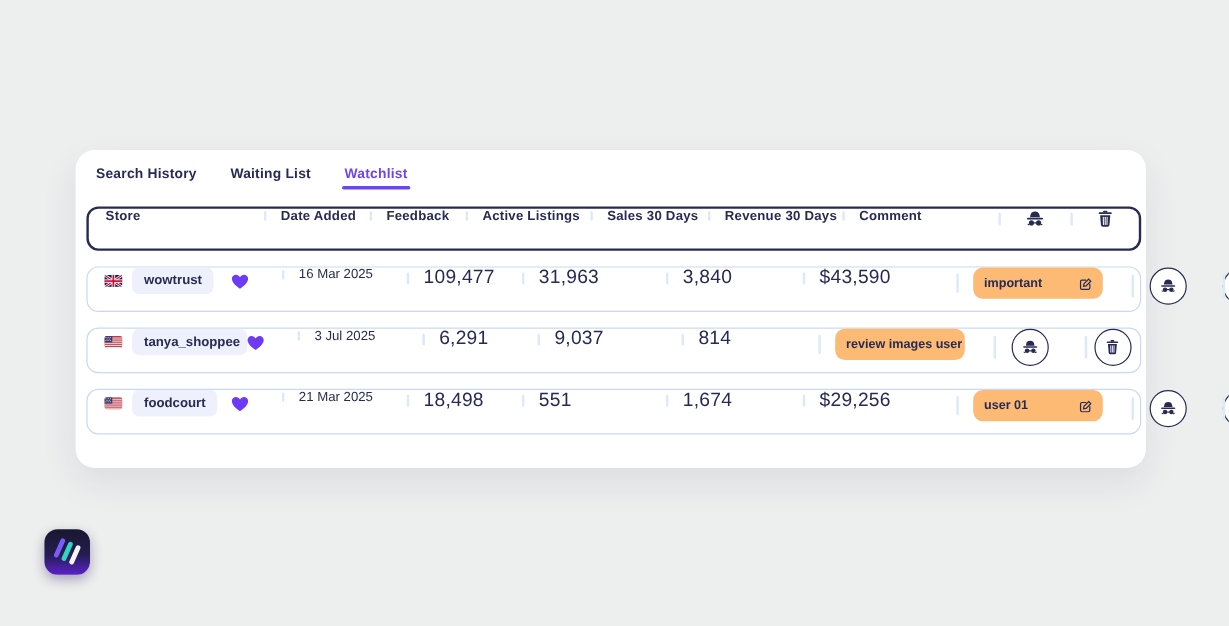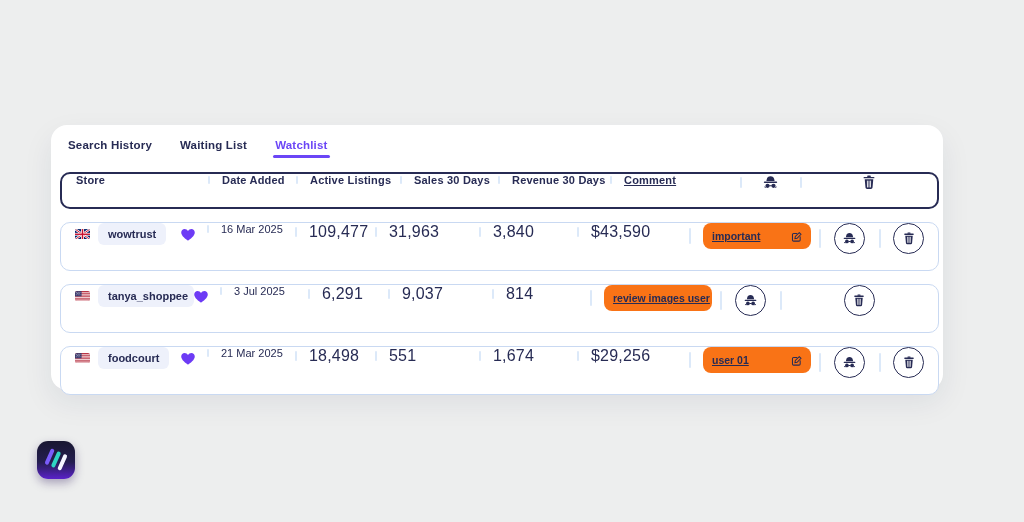--- a/index.html
+++ b/index.html
@@ -5,21 +5,21 @@
   * { margin:0; padding:0; box-sizing:border-box; }
   html,body { width:1024px; height:522px; }
   body {
     background:#edeeee;
     font-family:"Liberation Sans", sans-serif;
     color:#272b54;
     position:relative;
     overflow:hidden;
   }
   .card {
-    position:absolute; left:51px; top:125px;
+    position:absolute; left:63px; top:125px;
     width:892px; height:265px;
     background:#ffffff;
     border-radius:16px;
     box-shadow:0 12px 30px rgba(30,35,80,0.08);
     padding:12px 4px 0 9px;
   }
   
   .tabs { display:flex; gap:28px; margin:2px 0 14px 8px; }
   .tab {
     font-size:11.5px; font-weight:bold; color:#272b54;
@@ -37,45 +37,45 @@
   .cell + .cell::before {
     content:""; position:absolute; left:0; top:20%; bottom:20%;
     width:2px; background:#dce9f9; border-radius:2px;
   }
   .c-store   { flex:0 0 146px; }
   .c-date    { flex:0 0 88px; }
   .c-feed    { flex:0 0 80px; }
   .c-active  { flex:0 0 104px; }
   .c-sales   { flex:0 0 98px; }
   .c-rev     { flex:0 0 112px;border-radius:11px; }
-  .c-comment { flex:0 0 130px;text-decoration:underline; }
+  .c-comment { flex:0 0 130px; }
   .c-spy     { flex:0 0 60px; justify-content:center; padding-left:0; }
   .c-trash   { flex:1 1 auto; justify-content:center; padding-left:0; }
   
   .thead {
     border:2px solid #272b54; border-radius:10px;
     height:37px; background:#fff;
   }
   .thead .cell { font-size:11px; font-weight:bold; letter-spacing:.2px; }
   
   .drow {
     border:1.5px solid #c9d9f2; border-radius:10px;
-    height:49px; margin-top:13px; background:#fff;
+    height:38px; margin-top:13px; background:#fff;gap:16px;
   }
   .val { font-size:16px; font-weight:normal; letter-spacing:.2px; }
   .date-val { font-size:11px; font-weight:500; }
   .store-chip {
     background:#eef1fb; border-radius:6px; padding:5px 10px;
     font-size:11px; font-weight:bold; margin-left:8px;
     max-width:96px; overflow:hidden; white-space:nowrap;
   }
   .heart-btn { margin-left:auto; margin-right:12px; display:flex; cursor:pointer; }
   .flag { display:block; border-radius:2px; }
   .comment-chip {
-    background:#f97316; border-radius:8px; height:26px;
+    background:#fdba74; border-radius:8px; height:26px;
     display:flex; align-items:center; justify-content:space-between;
     width:108px; padding:0 9px; cursor:pointer;
   }
   .comment-chip span { font-size:10.5px; font-weight:bold; color:#272b54; white-space:nowrap; }
   .circle-btn {
     width:31px; height:31px; border-radius:50%;
     border:1.7px solid #272b54; background:#fff;
     display:flex; align-items:center; justify-content:center;
     cursor:pointer;
   }
@@ -161,20 +161,21 @@
 
   <div class="tabs">
     <div class="tab">Search History</div>
     <div class="tab">Waiting List</div>
     <div class="tab active">Watchlist</div>
   </div>
 
   <div class="trow thead">
     <div class="cell c-store">Store</div>
     <div class="cell c-date">Date Added</div>
+    <div class="cell c-feed">Feedback</div>
     <div class="cell c-active">Active Listings</div>
     <div class="cell c-sales">Sales 30 Days</div>
     <div class="cell c-rev">Revenue 30 Days</div>
     <div class="cell c-comment">Comment</div>
     <div class="cell c-spy">
       <svg width="17" height="17" viewBox="0 0 24 24">
           <use href="#i-spy"></use>
         </svg>
     </div>
     <div class="cell c-trash">

